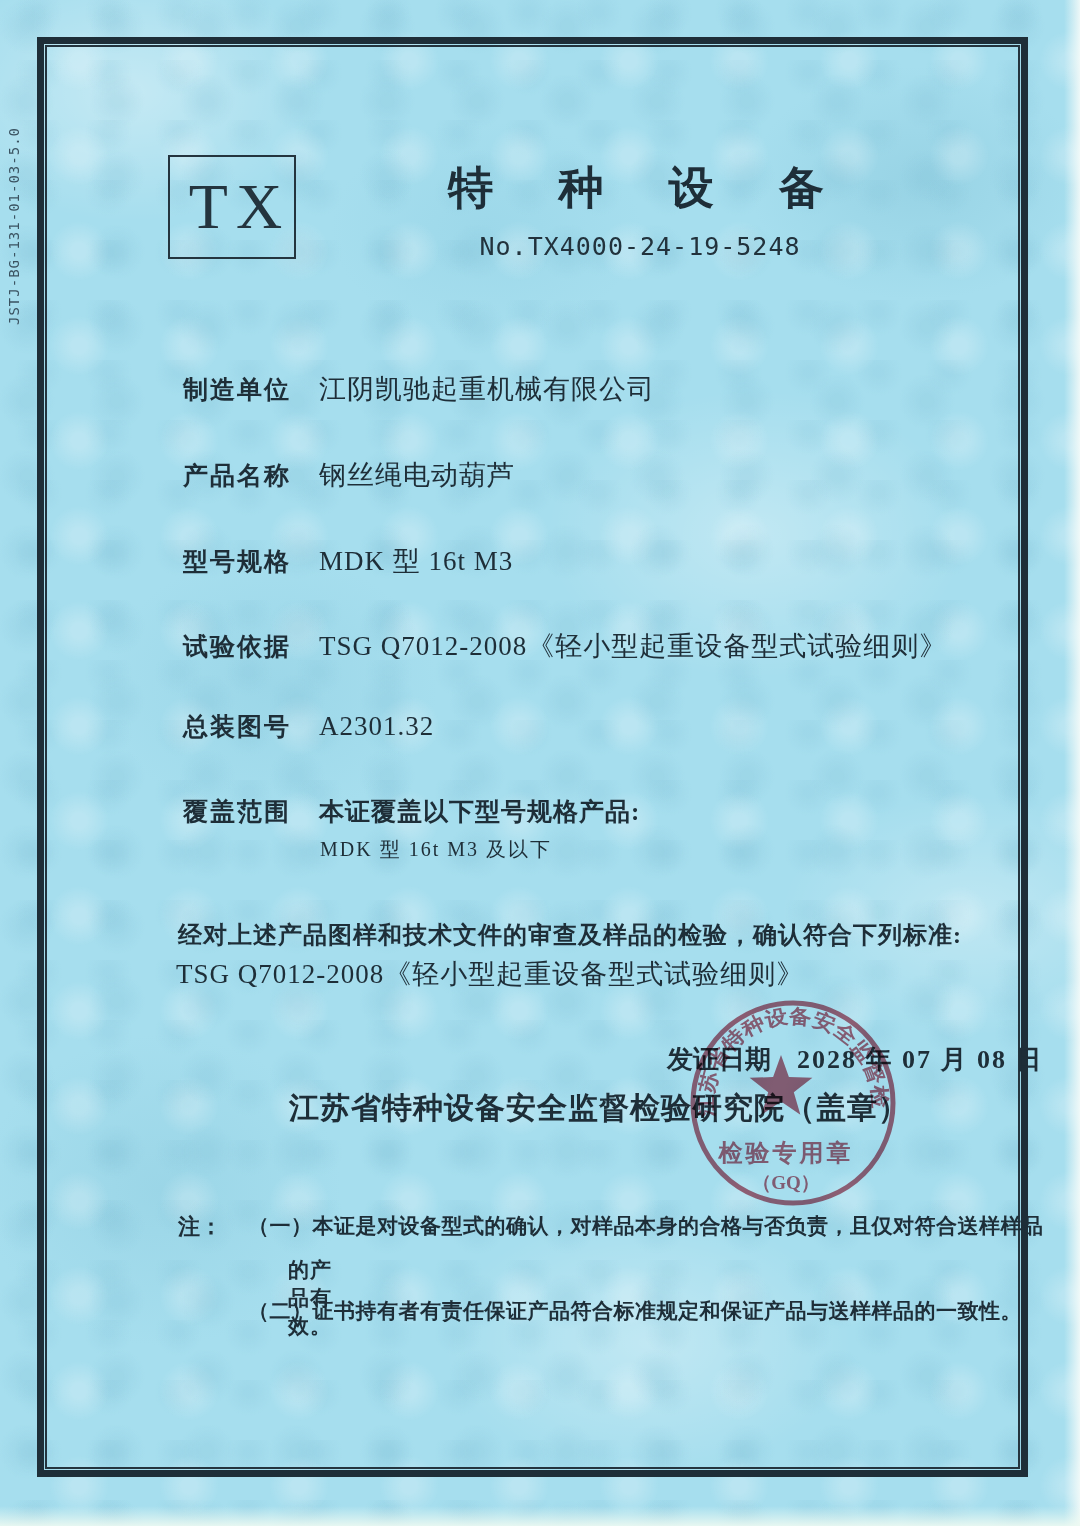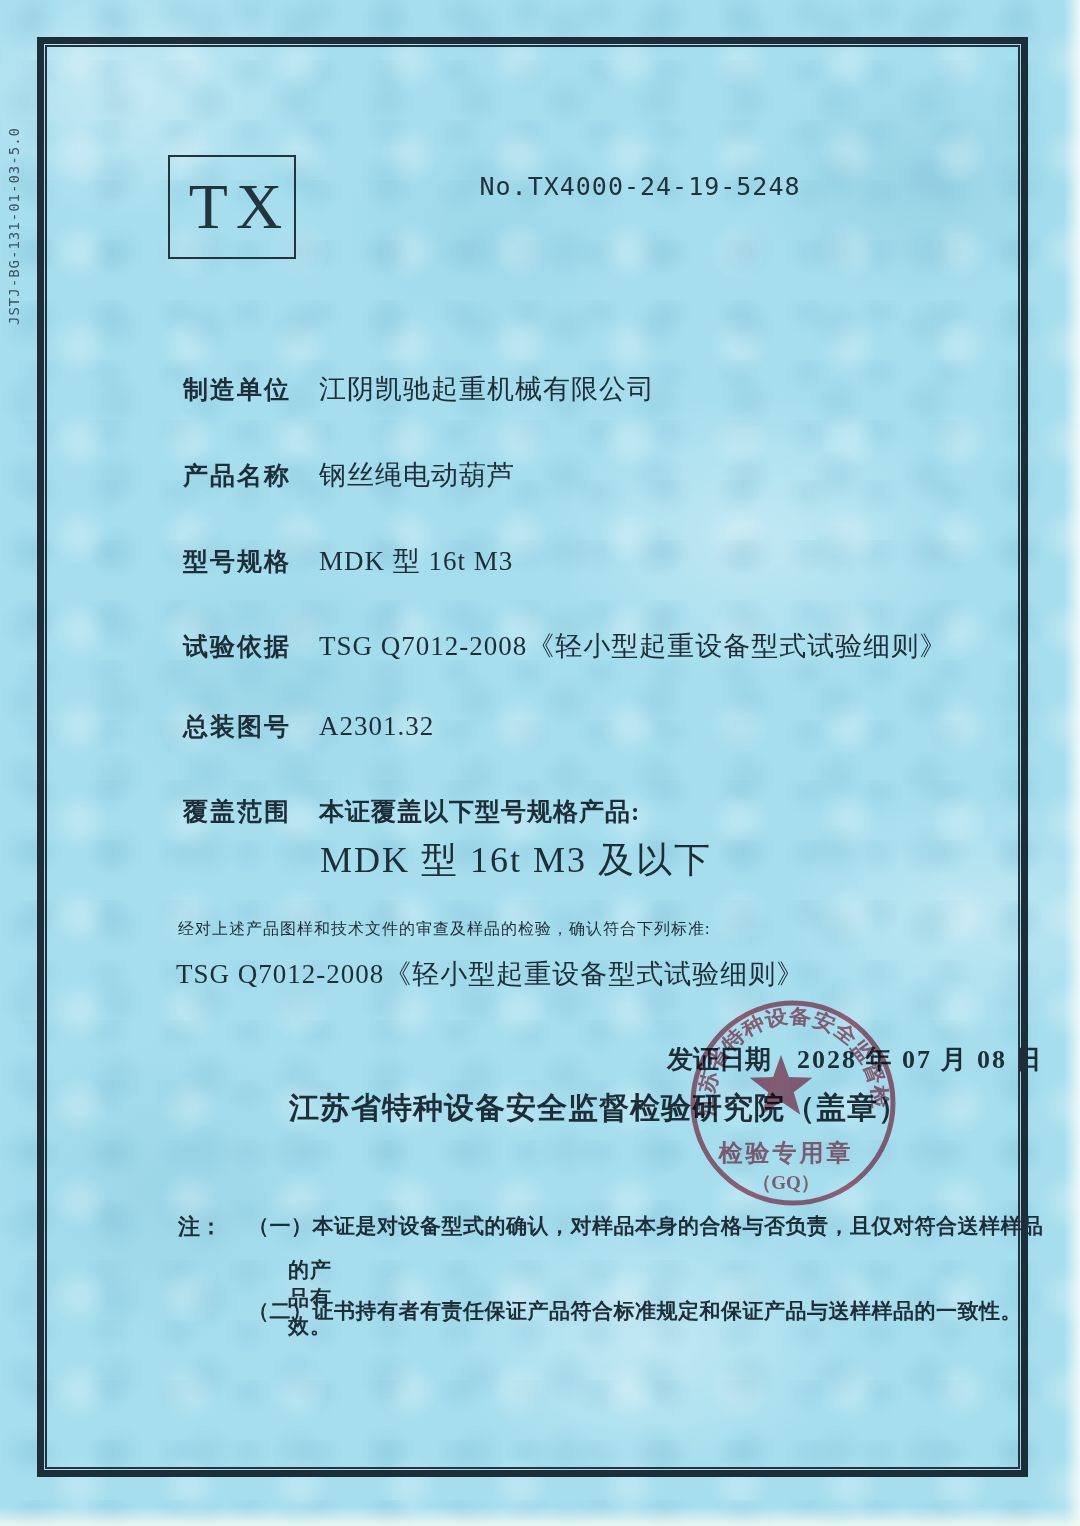--- a/index.html
+++ b/index.html
@@ -42,22 +42,22 @@
   .title-top{font-size:45px;font-weight:bold;letter-spacing:8px;word-spacing:38px;white-space:nowrap;}
   .title-main{font-size:62px;font-weight:bold;letter-spacing:10px;white-space:nowrap;margin-top:2px;}
   .no-line{margin-top:14px;font-family:"DejaVu Sans Mono", monospace;font-size:25px;color:#22323c;letter-spacing:1px;}
   .no-line .no-val{}
   .fields{position:absolute;left:183px;top:0;width:800px;}
   .frow{position:absolute;left:0;white-space:nowrap;}
   .flabel{display:inline-block;width:132px;font-size:25px;font-weight:bold;letter-spacing:2px;}
   .fvalue{font-size:27px;letter-spacing:1px;}
   .fvalue.bold{font-weight:bold;font-size:25px;}
   .r1{top:371px;} .r2{top:457px;} .r3{top:543px;} .r4{top:628px;} .r5{top:710px;} .r6{top:795px;}
-  .coverage2{position:absolute;left:320px;top:836px;font-size:36px;letter-spacing:2px;}
-  .stmt1{position:absolute;left:178px;top:919px;font-size:16px;font-weight:400;letter-spacing:1px;white-space:nowrap;}
+  .coverage2{position:absolute;left:320px;top:836px;font-size:20px;letter-spacing:2px;}
+  .stmt1{position:absolute;left:178px;top:919px;font-size:24px;font-weight:700;letter-spacing:1px;white-space:nowrap;}
   .stmt2{position:absolute;left:176px;top:956px;font-size:27px;letter-spacing:1px;white-space:nowrap;}
   .issue-line{position:absolute;left:667px;top:1042px;font-size:26px;font-weight:bold;white-space:nowrap;}
   .issue-line .ival{margin-left:26px;letter-spacing:2px;}
   .authority{position:absolute;left:289px;top:1088px;font-size:30px;font-weight:bold;letter-spacing:1px;white-space:nowrap;}
   .stamp{position:absolute;left:683px;top:993px;width:220px;height:220px;opacity:.85;mix-blend-mode:multiply;}
   .notes{position:absolute;left:0;top:0;}
   .nlabel{position:absolute;left:178px;top:1212px;font-size:22px;font-weight:bold;}
   .n1a{position:absolute;left:248px;top:1212px;font-size:21px;font-weight:600;letter-spacing:.5px;white-space:nowrap;}
   .n1b{position:absolute;left:288px;top:1256px;font-size:21px;font-weight:600;letter-spacing:1px;}
   .n2{position:absolute;left:248px;top:1297px;font-size:21px;font-weight:600;letter-spacing:.5px;white-space:nowrap;}
@@ -74,20 +74,21 @@
     <div class="frame-inner"></div>
   </div>
 
   <div class="doc-code">JSTJ-BG-131-01-03-5.0</div>
 
   <div class="tx-box">
     <span>TX</span>
   </div>
 
   <div class="header">
+    <div class="title-top">特 种 设 备</div>
     <div class="no-line">
       <span>No.</span><span class="no-val">TX4000-24-19-5248</span>
     </div>
   </div>
 
   <div class="fields">
     <div class="frow r1">
       <span class="flabel">制造单位</span>
       <span class="fvalue">江阴凯驰起重机械有限公司</span>
     </div>

